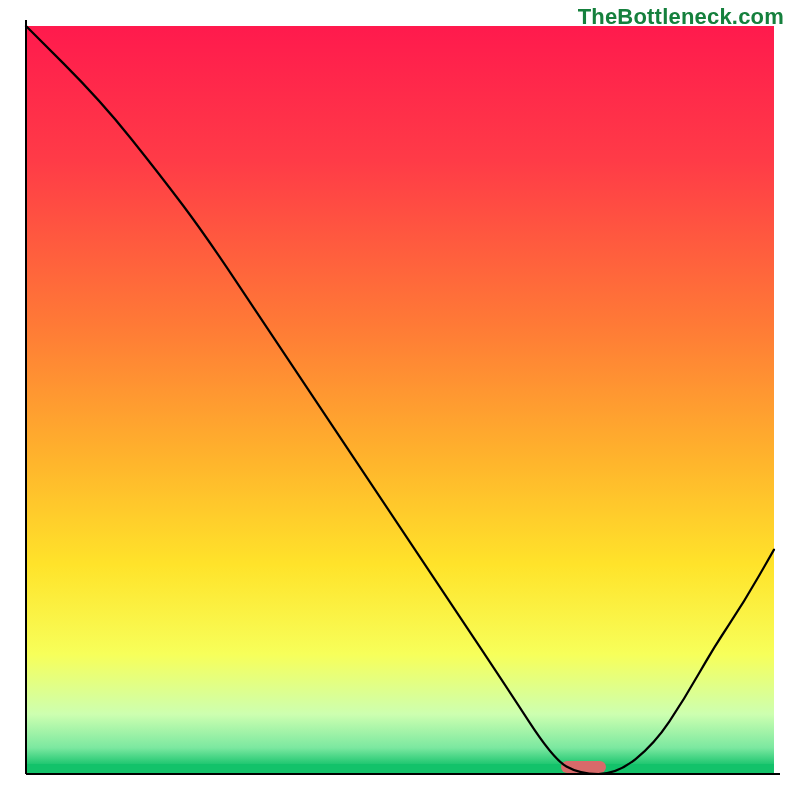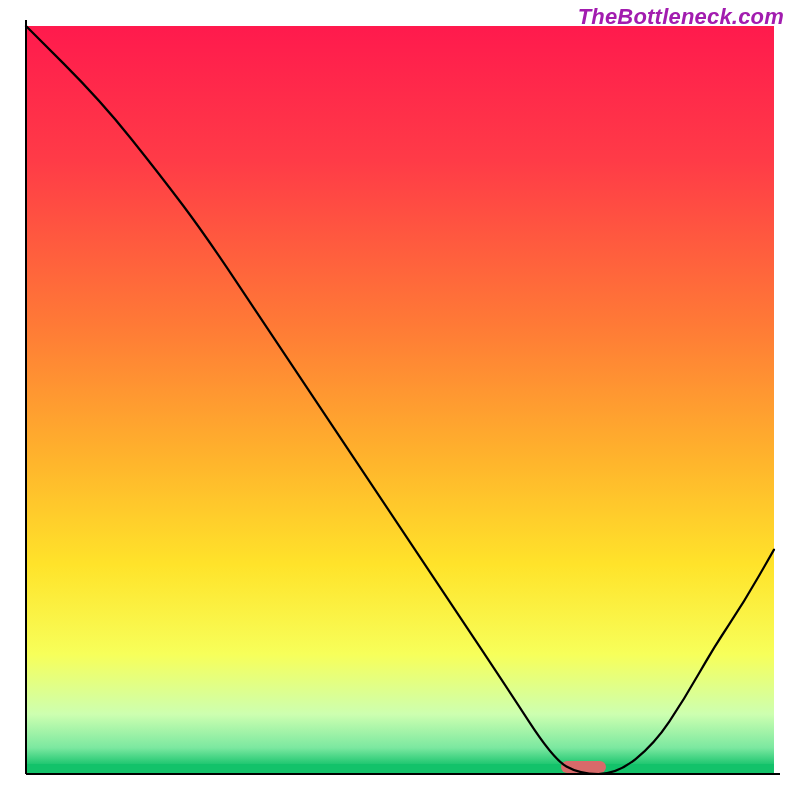--- a/index.html
+++ b/index.html
@@ -15,23 +15,22 @@
     position: relative;
     width: 800px;
     height: 800px;
   }
   .watermark {
     position: absolute;
     top: 4px;
     right: 16px;
     font-size: 22px;
     font-weight: 600;
-    color: #a21caf;
+    color: #15803d;
     letter-spacing: 0.2px;
-    font-style: italic;
   }
   .plot-area {
     position: absolute;
     left: 26px;
     top: 26px;
     width: 748px;
     height: 748px;
     box-sizing: border-box;
   }
   .gradient {

